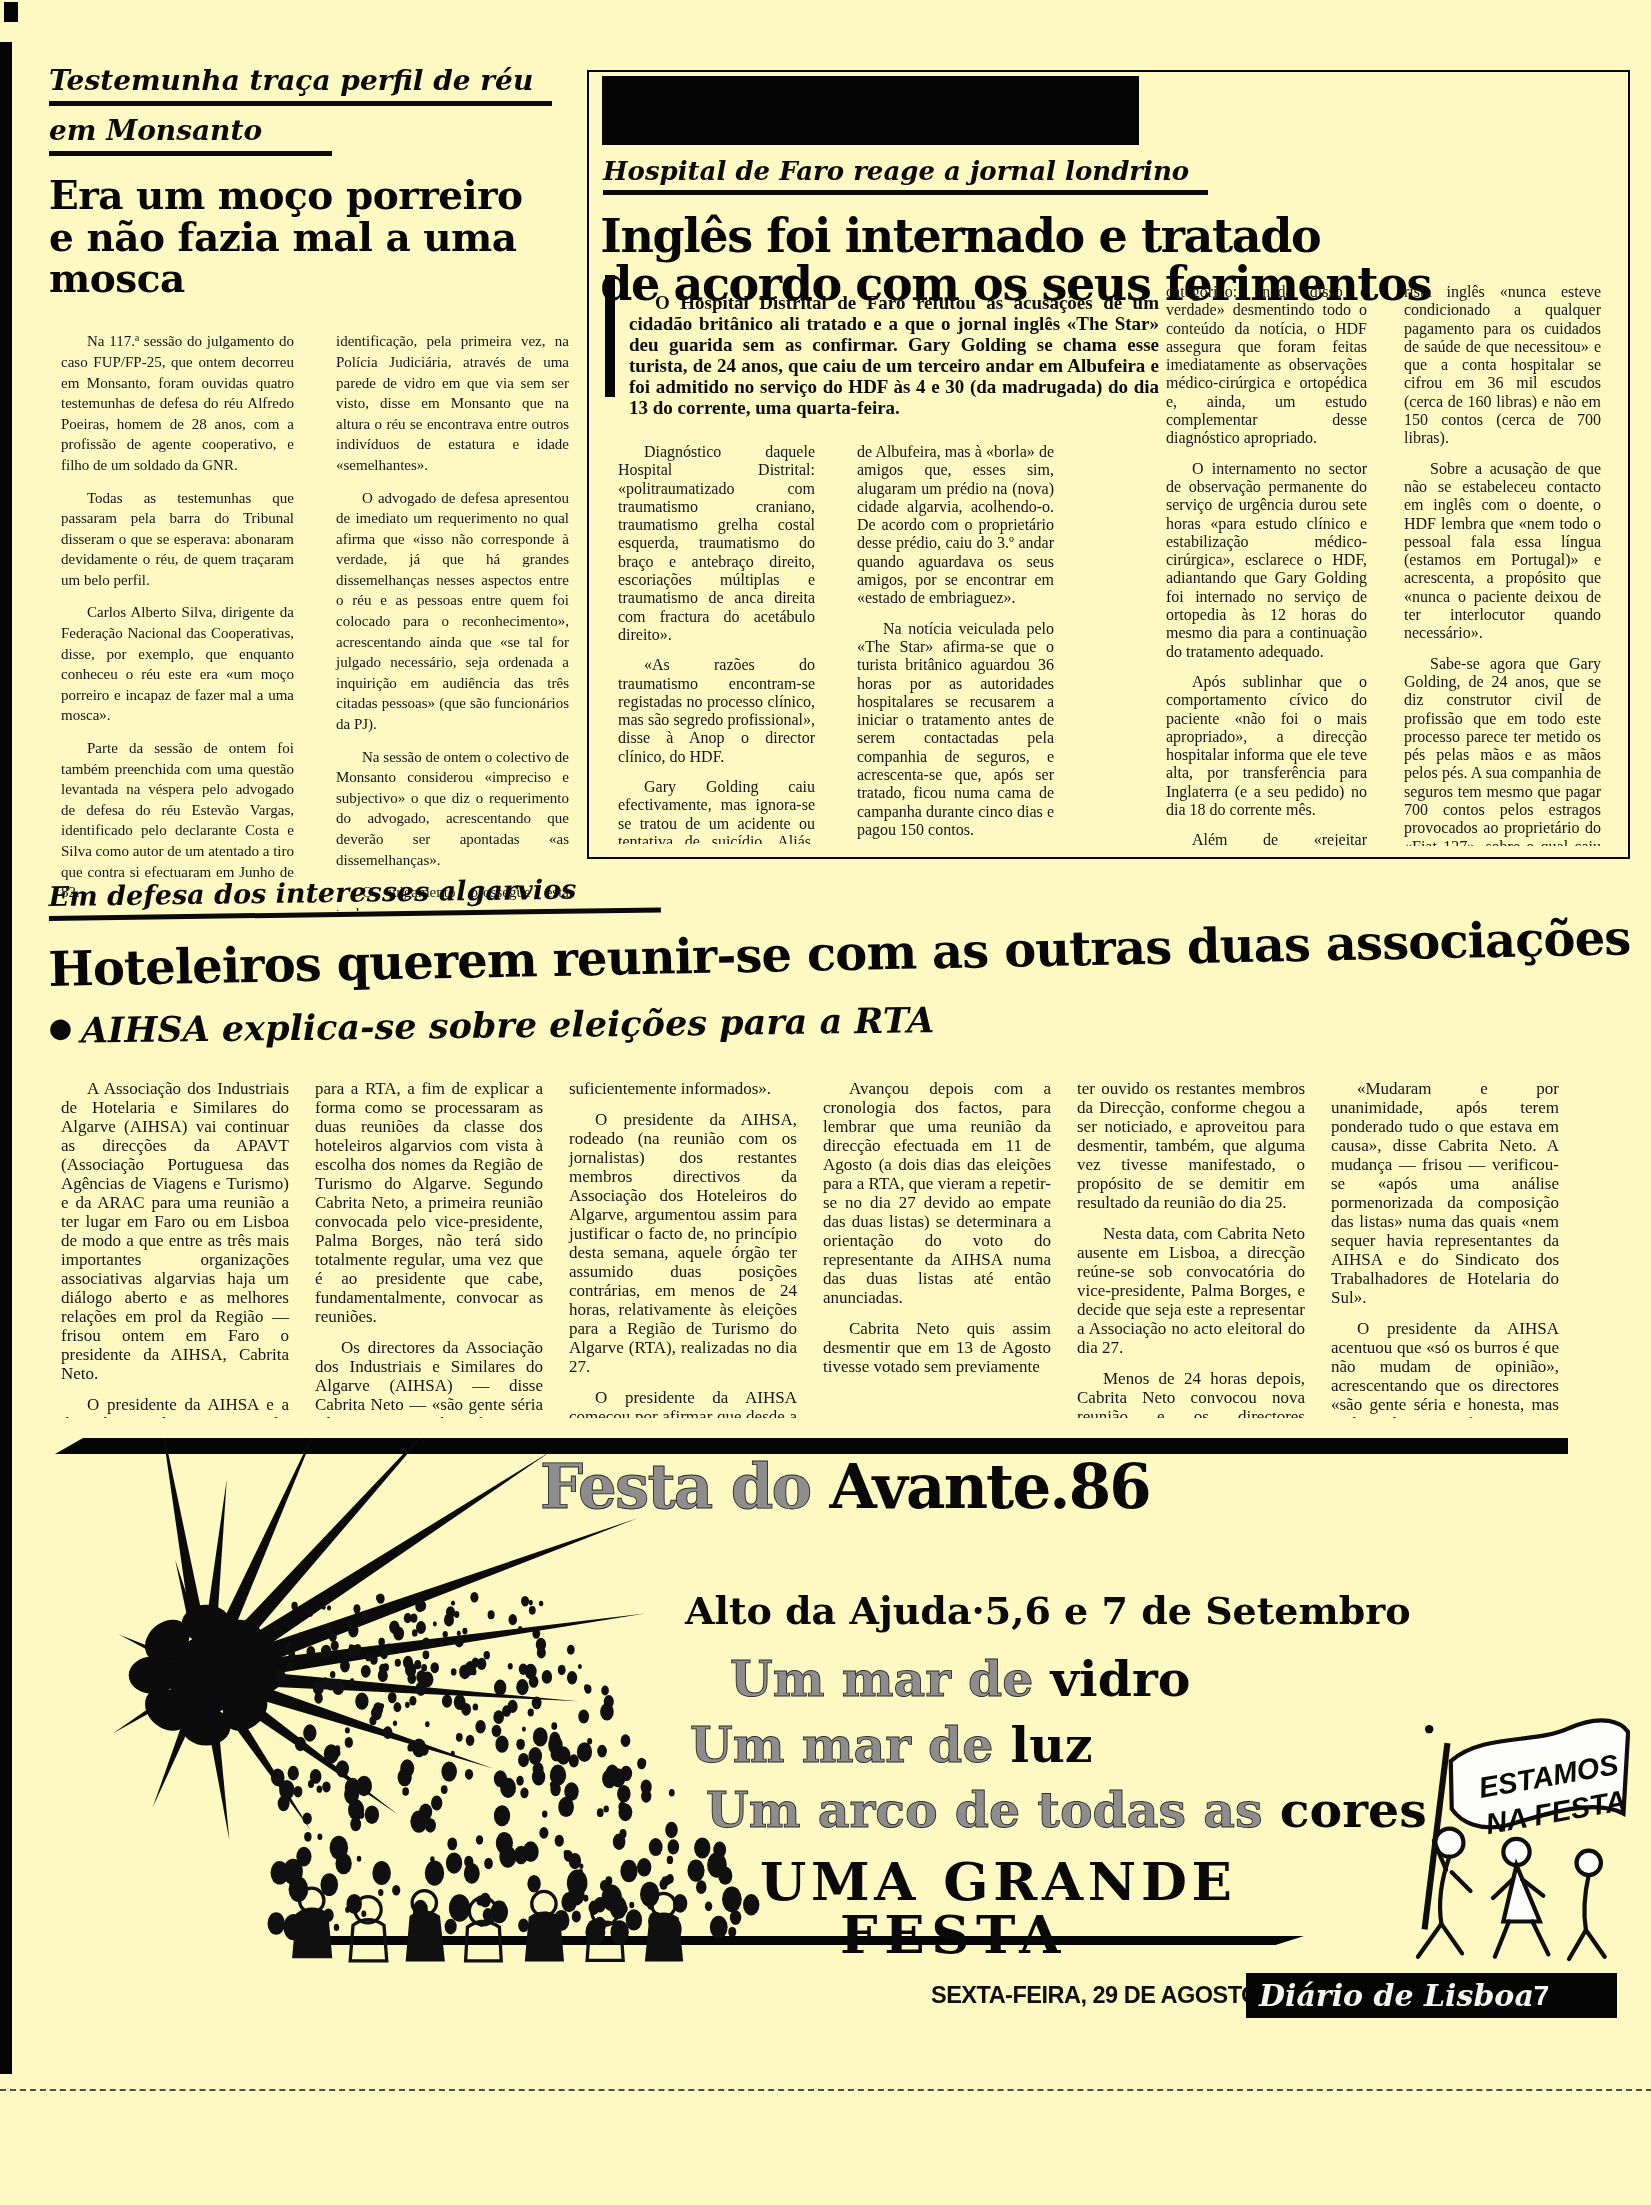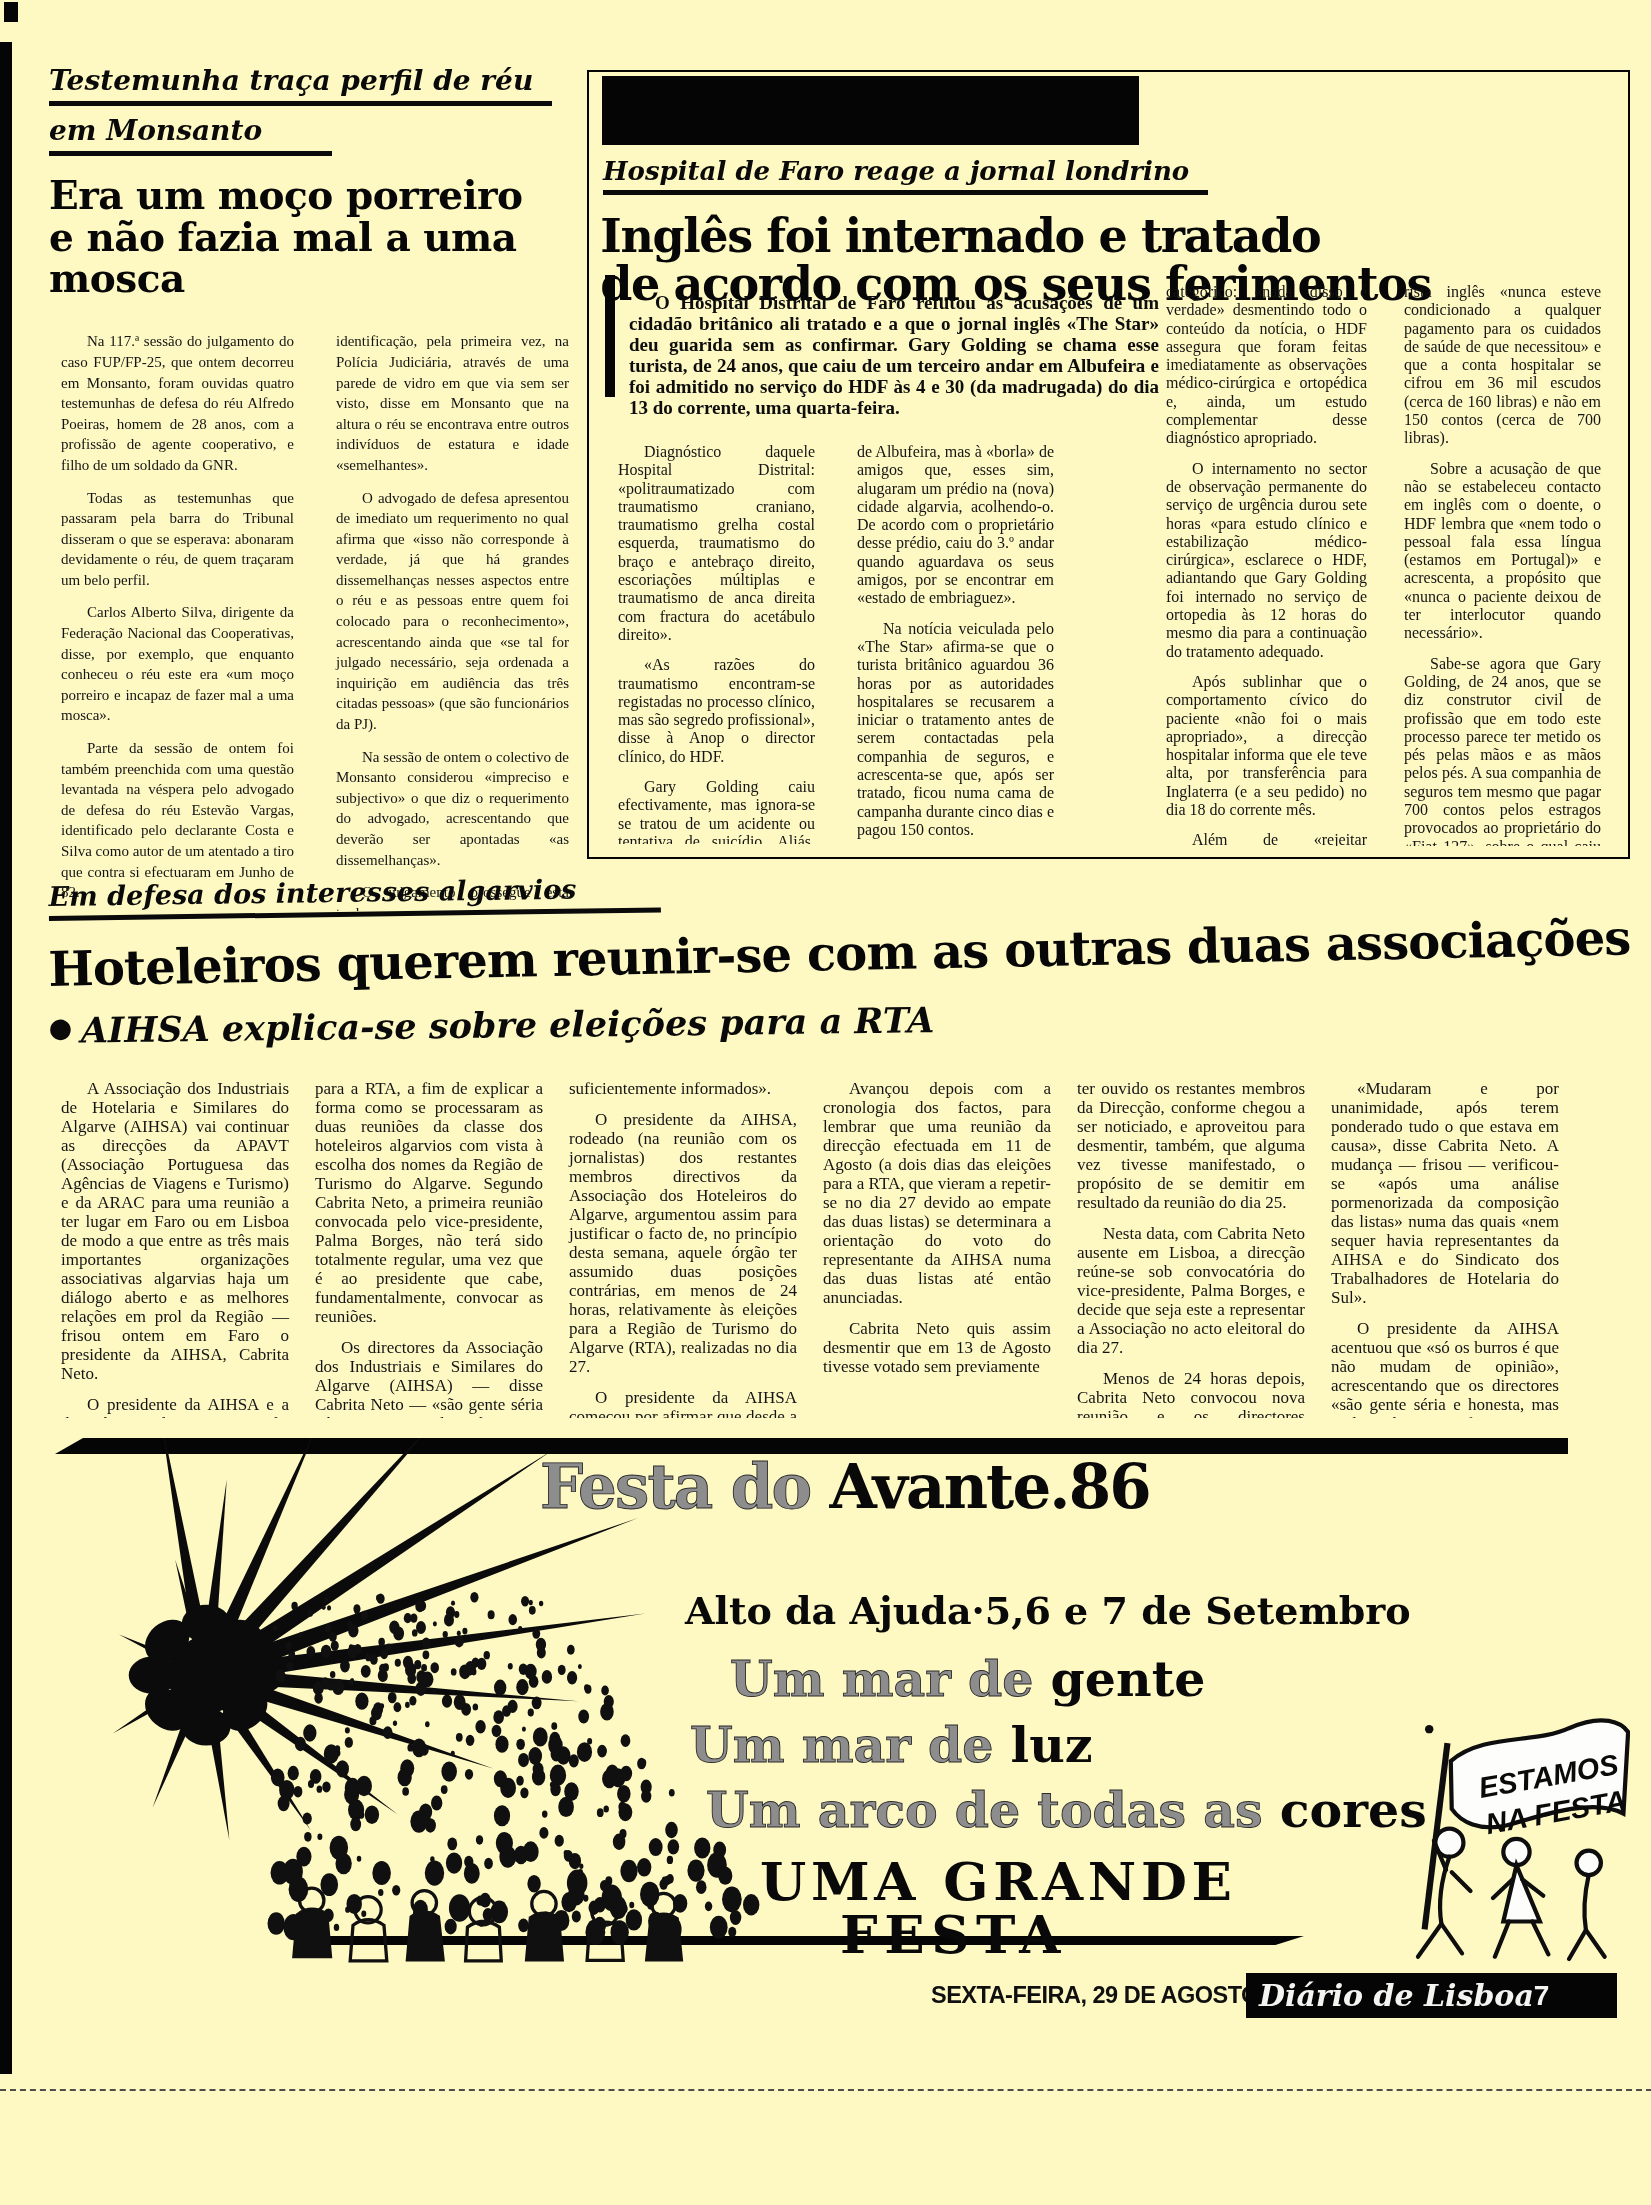--- a/index.html
+++ b/index.html
@@ -580,21 +580,21 @@
       </g>
     </svg>
 
     <div class="abs ad-text ad-title">
       <span class="light">Festa do</span>
       <span>Avante.86</span>
     </div>
     <div class="abs ad-text ad-subtitle">Alto da Ajuda·5,6 e 7 de Setembro</div>
     <div class="abs ad-text ad-l1">
       <span class="light">Um mar de</span>
-      <span>gente</span>
+      <span>vidro</span>
     </div>
     <div class="abs ad-text ad-l2">
       <span class="light">Um mar de</span>
       <span>luz</span>
     </div>
     <div class="abs ad-text ad-l3">
       <span class="light">Um arco de todas as</span>
       <span>cores</span>
     </div>
     <div class="abs ad-text ad-big1">UMA GRANDE</div>

